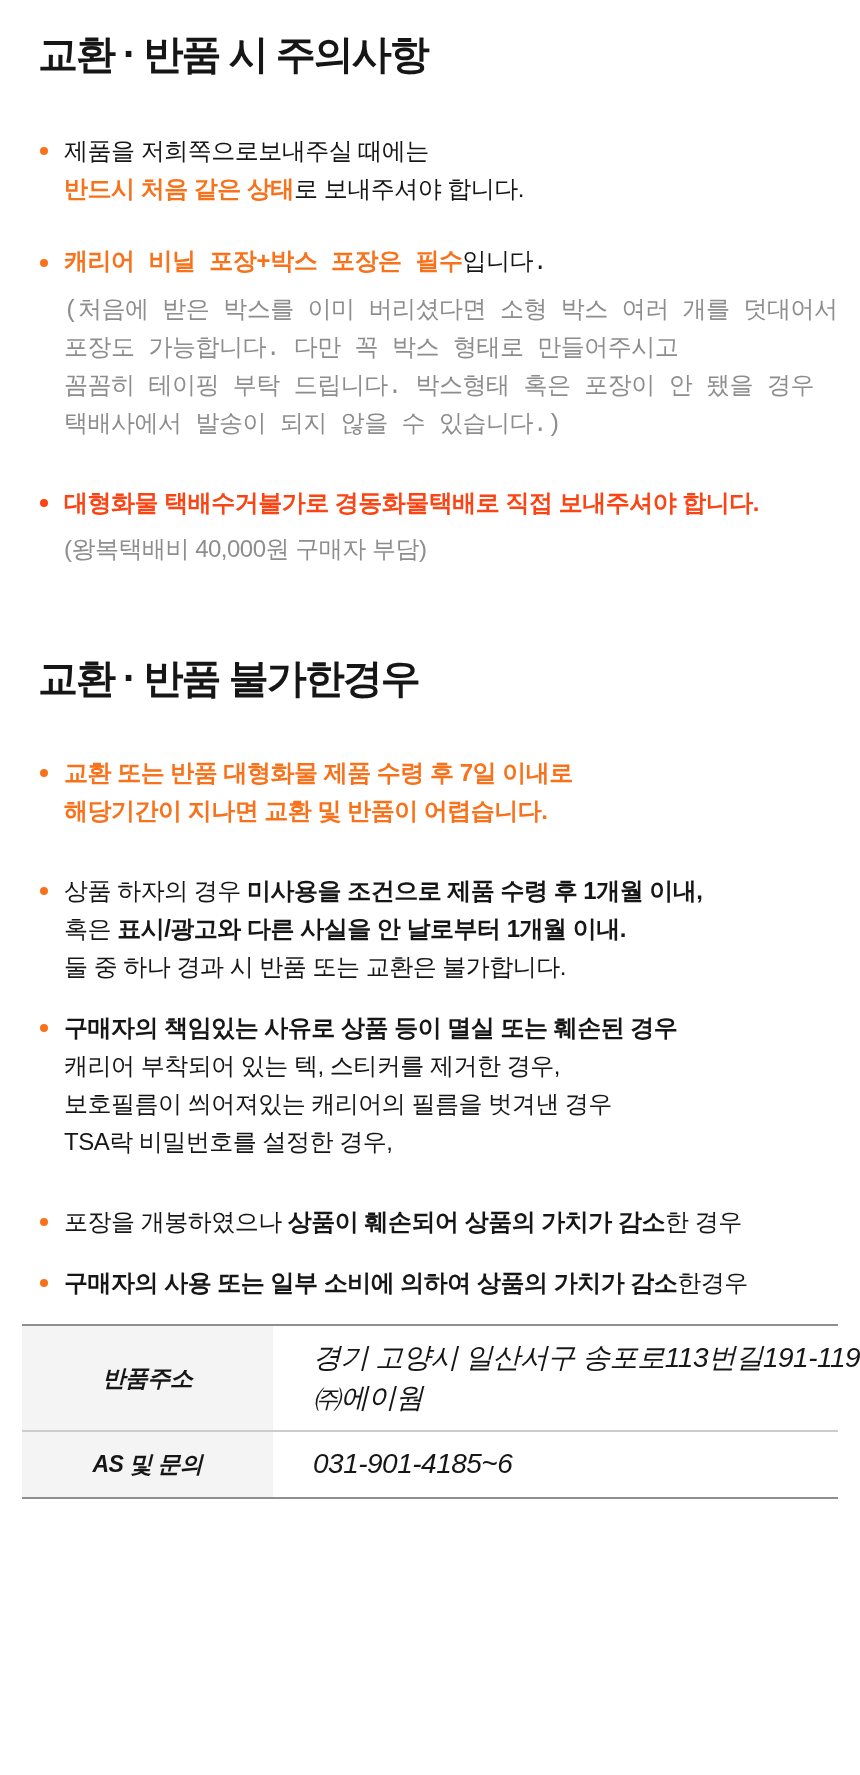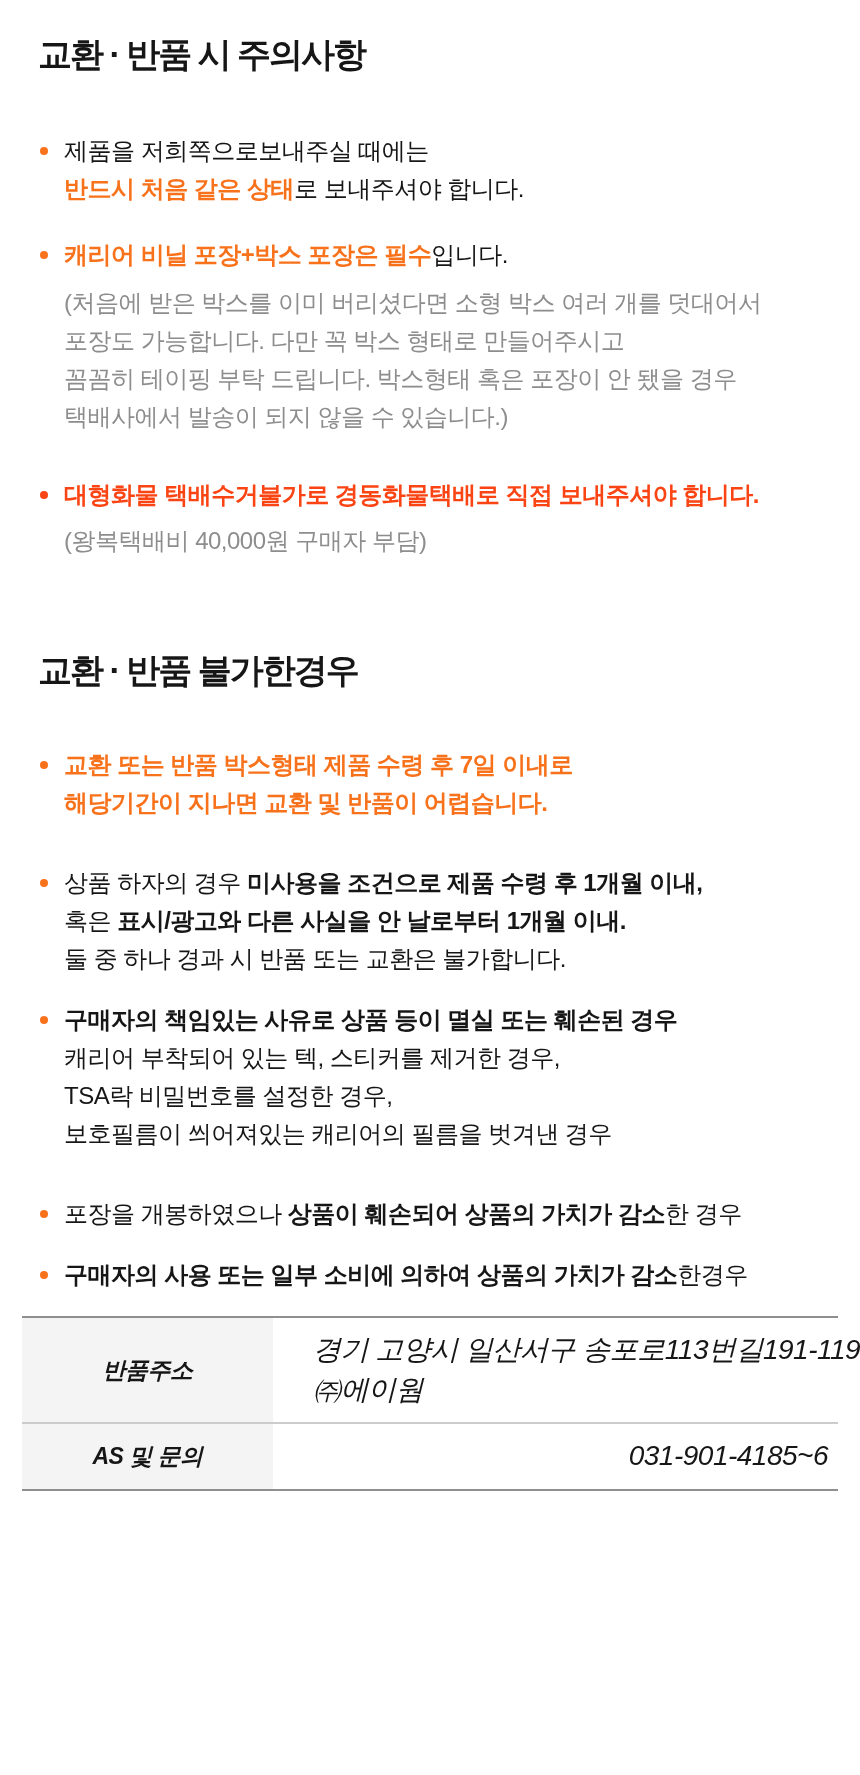--- a/index.html
+++ b/index.html
@@ -8,57 +8,57 @@
   }
   *{margin:0;padding:0;box-sizing:border-box;}
   html,body{background:#fff;}
   .page{
     width:860px; min-height:1775px; background:#fff;
     padding:30px 22px 39px; overflow:hidden;
     font-family:"Liberation Sans","DejaVu Sans",sans-serif;
     color:var(--text);
   }
   .sec-title{
-    font-size:34px; font-weight:800; line-height:48px;
+    font-size:40px; font-weight:800; line-height:48px;
     letter-spacing:-2px; margin-left:16px; color:var(--text);
   }
   .bullet{
     position:relative; padding-left:42px;
     font-size:24px; line-height:38px; letter-spacing:-0.5px;
   }
   .line{white-space:nowrap;}
   .dot{
     position:absolute; left:18px; top:15px; width:8px; height:8px;
     border-radius:50%; background:var(--orange);
   }
   .dot.red{background:var(--red);}
   .ob{color:var(--orange); font-weight:700;}
   .rb{color:var(--red); font-weight:700;}
   .b{font-weight:700;}
   .note{color:var(--gray);}
   .mt8{margin-top:8px;} .mt10{margin-top:10px;} .mt22{margin-top:22px;font-style:italic;}
-  .mt24{margin-top:28px;} .mt40{margin-top:40px;} .mt42{margin-top:42px;}
+  .mt24{margin-top:36px;font-family:Liberation Mono, monospace;} .mt40{margin-top:40px;} .mt42{margin-top:42px;}
   .mt45{margin-top:23px;} .mt52{margin-top:52px;} .mt54{margin-top:54px;}
   .mt86{margin-top:86px;}
   .info-table{
     border-top:2px solid var(--border);
     border-bottom:2px solid var(--border);
   }
   .trow{display:flex;}
   .trow + .trow{border-top:2px solid var(--divider);}
   .tlabel{
     width:251px; background:var(--label_bg); flex:none;
     display:flex; align-items:center; justify-content:center;
     font-weight:700; font-size:23px; letter-spacing:-0.5px;
   }
   .tvalue{
     flex:1; font-size:28px; line-height:40px; letter-spacing:-0.5px;
     padding:12px 10px 12px 40px;
   }
-  .trow.short .tvalue{padding-bottom:13px;text-align:right;}
+  .trow.short .tvalue{padding-bottom:13px;}
 </style>
 </head>
 <body>
 
 <div class="page">
 
   <h1 class="sec-title">교환 · 반품 시 주의사항</h1>
 
   <div class="bullet mt54">
     <span class="dot"></span>
@@ -90,43 +90,43 @@
     </div>
     <div class="note mt8">
       <div class="line"><span>(왕복택배비 40,000원 구매자 부담)</span></div>
     </div>
   </div>
 
   <h1 class="sec-title mt86">교환 · 반품 불가한경우</h1>
 
   <div class="bullet mt52">
     <span class="dot"></span>
-    <div class="line"><span class="ob">교환 또는 반품 박스형태 제품 수령 후 7일 이내로</span></div>
+    <div class="line"><span class="ob">교환 또는 반품 대형화물 제품 수령 후 7일 이내로</span></div>
     <div class="line"><span class="ob">해당기간이 지나면 교환 및 반품이 어렵습니다.</span></div>
   </div>
 
   <div class="bullet mt42">
     <span class="dot"></span>
     <div class="line">
       <span>상품 하자의 경우 </span><span class="b">미사용을 조건으로 제품 수령 후 1개월 이내,</span>
     </div>
     <div class="line">
       <span>혹은 </span><span class="b">표시/광고와 다른 사실을 안 날로부터 1개월 이내.</span>
     </div>
     <div class="line">
       <span>둘 중 하나 경과 시 반품 또는 교환은 불가합니다.</span>
     </div>
   </div>
 
   <div class="bullet mt45">
     <span class="dot"></span>
     <div class="line"><span class="b">구매자의 책임있는 사유로 상품 등이 멸실 또는 훼손된 경우</span></div>
     <div class="line"><span>캐리어 부착되어 있는 텍, 스티커를 제거한 경우,</span></div>
+    <div class="line"><span>보호필름이 씌어져있는 캐리어의 필름을 벗겨낸 경우</span></div>
     <div class="line"><span>TSA락 비밀번호를 설정한 경우,</span></div>
-    <div class="line"><span>보호필름이 씌어져있는 캐리어의 필름을 벗겨낸 경우</span></div>
   </div>
 
   <div class="bullet mt42">
     <span class="dot"></span>
     <div class="line">
       <span>포장을 개봉하였으나 </span><span class="b">상품이 훼손되어 상품의 가치가 감소</span><span>한 경우</span>
     </div>
   </div>
 
   <div class="bullet mt45">

